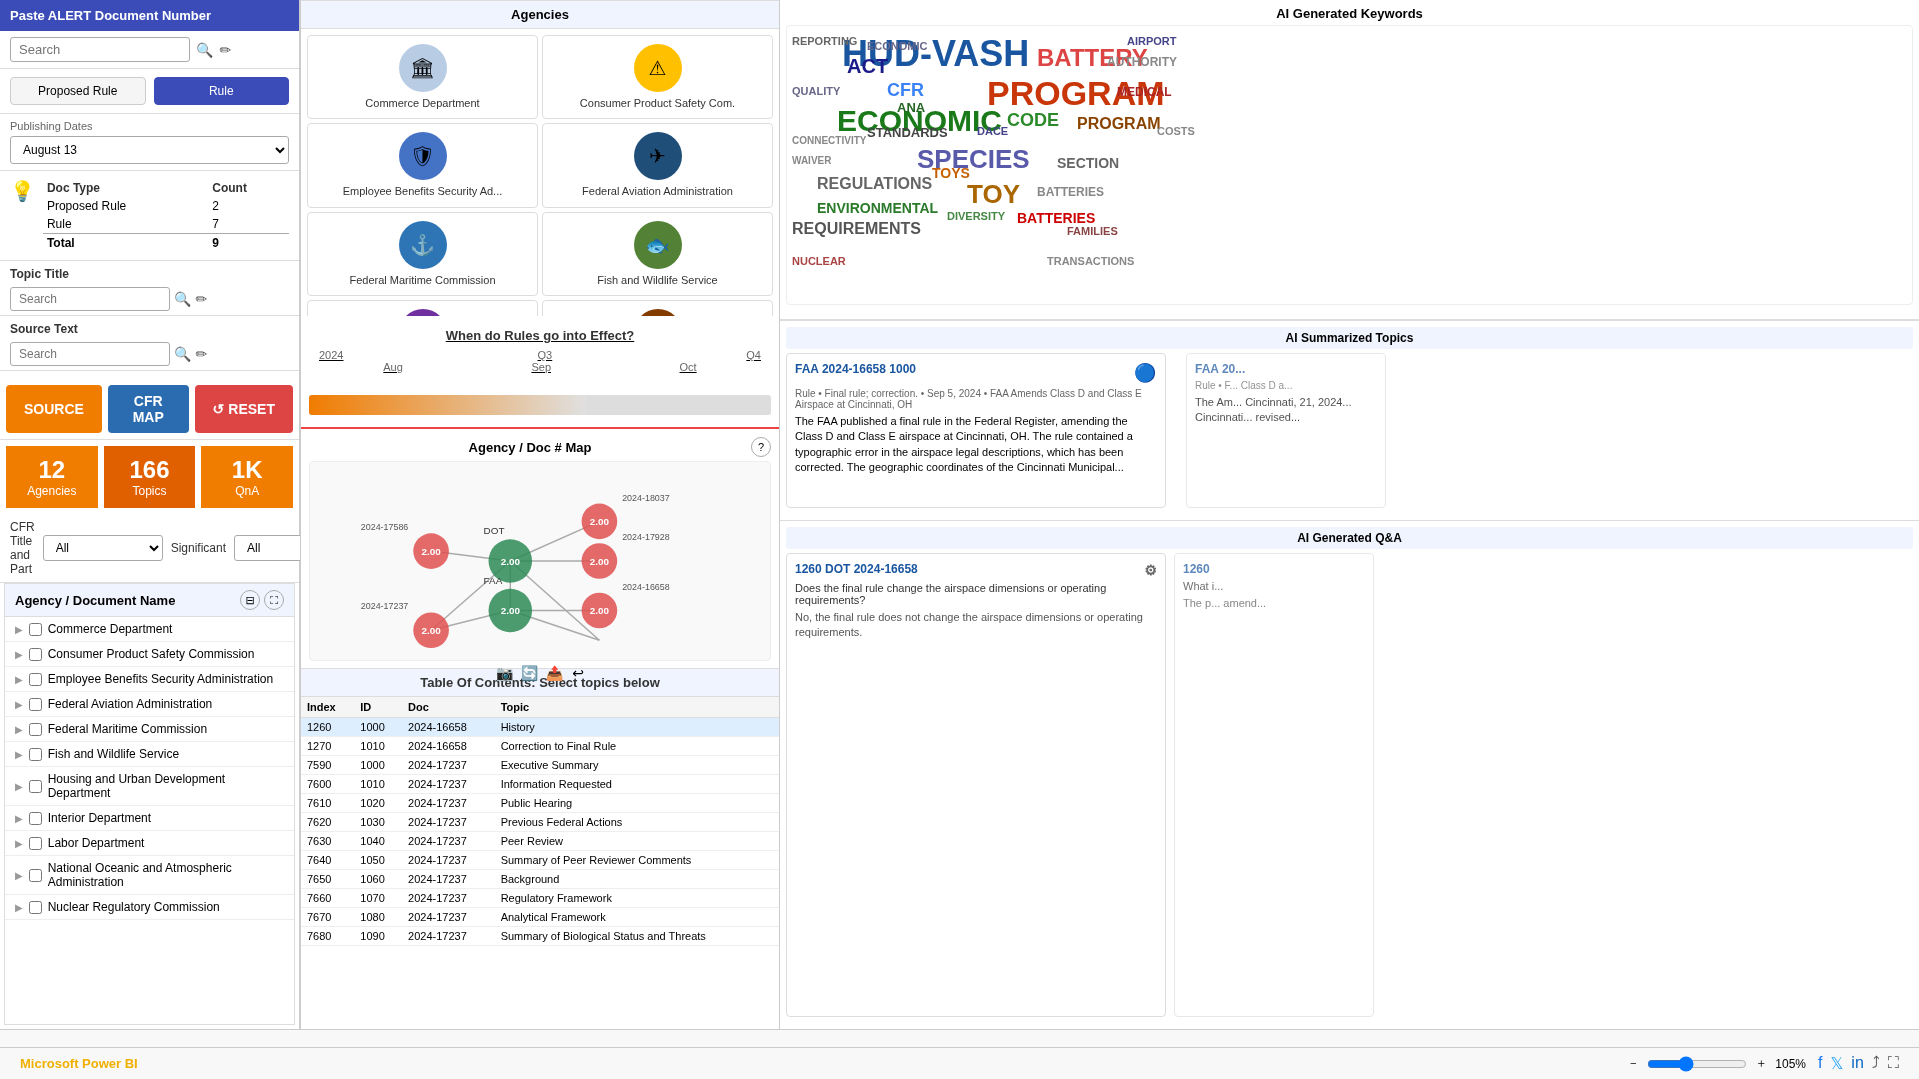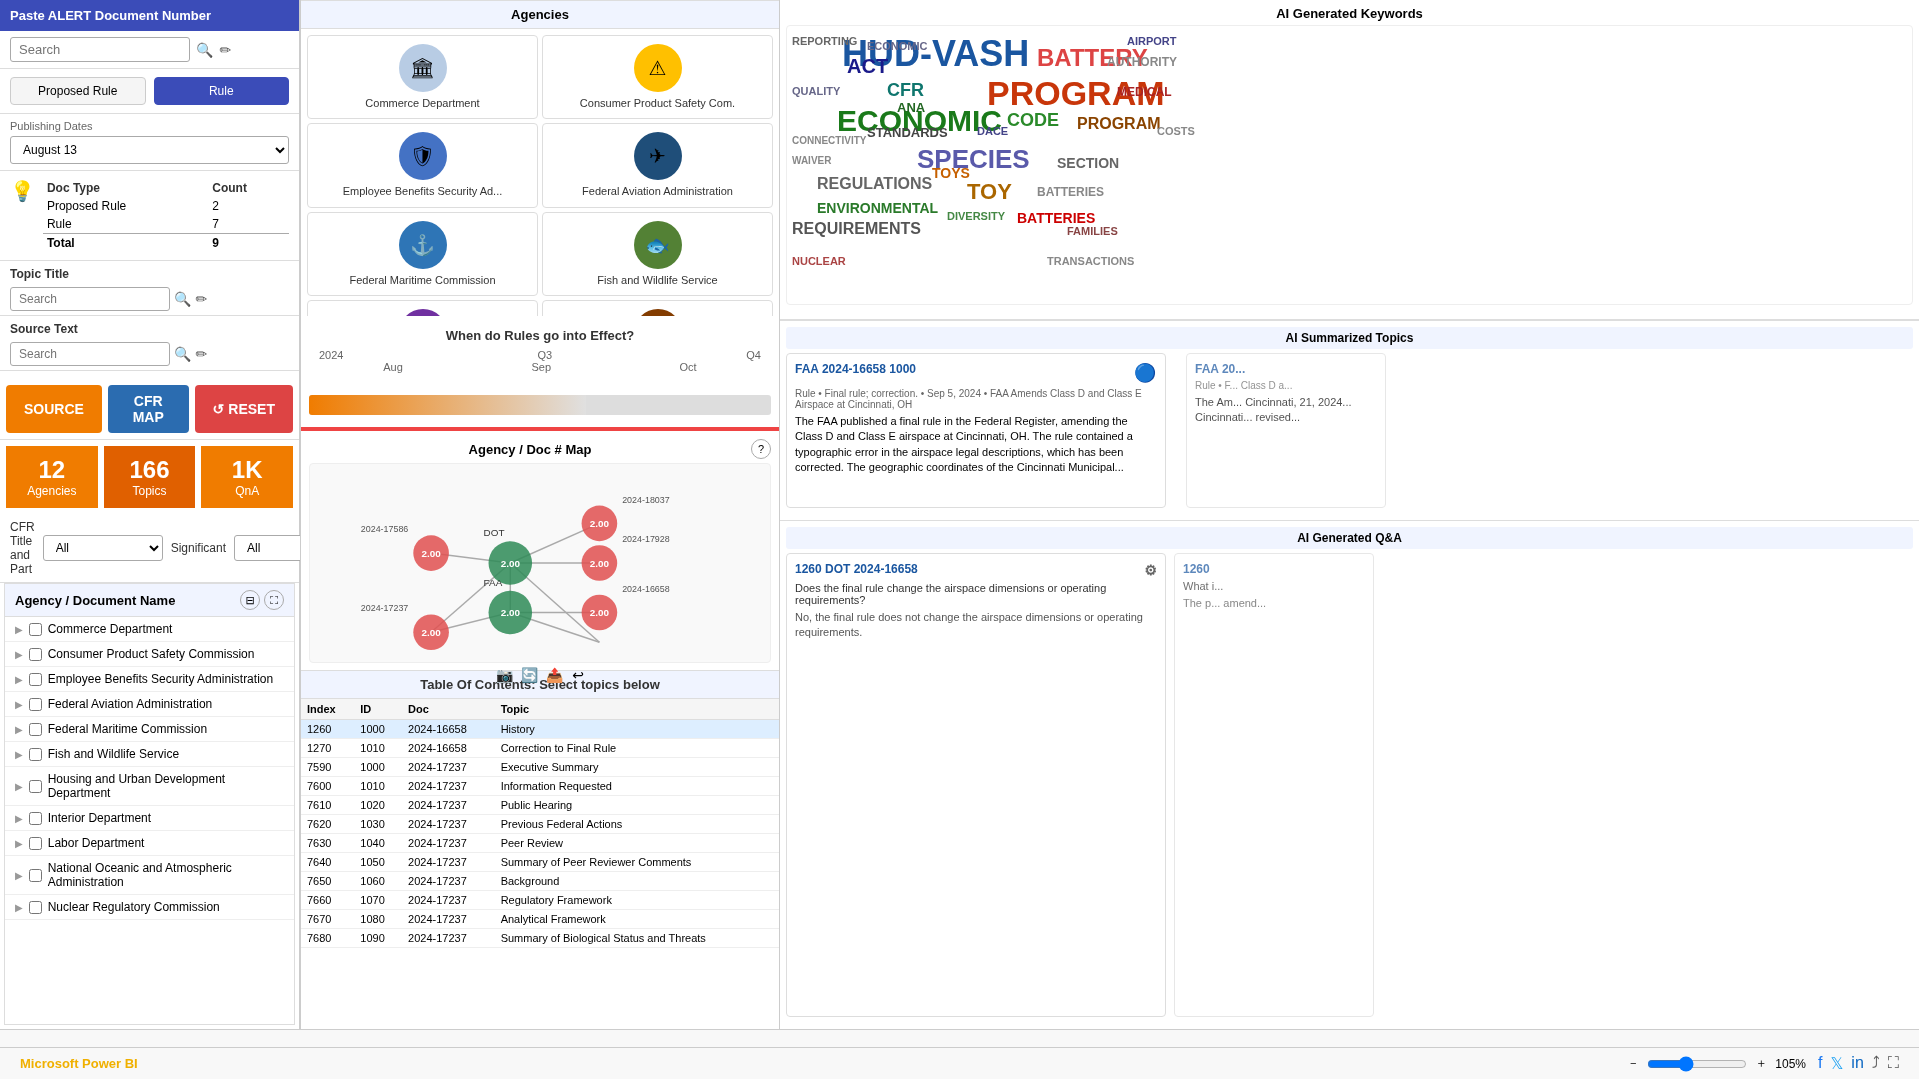--- a/index.html
+++ b/index.html
@@ -52,21 +52,21 @@
     .center-top { display: flex; align-items: center; gap: 8px; padding: 6px 10px; border-bottom: 1px solid #ddd; }
     .filter-label { font-size: 12px; color: #333; }
     .filter-dropdown { border: 1px solid #aaa; padding: 4px 8px; border-radius: 3px; font-size: 12px; background: white; cursor: pointer; min-width: 120px; }
     .sig-label { margin-left: auto; font-size: 12px; color: #333; }
     .agency-panel-header { display: flex; align-items: center; justify-content: space-between; padding: 6px 10px; background: #f0f4ff; border-bottom: 1px solid #ddd; font-weight: bold; font-size: 13px; }
 
     .agency-item { display: flex; align-items: center; gap: 6px; padding: 5px 10px; border-bottom: 1px solid #eee; font-size: 12px; cursor: pointer; }
     .agency-item input[type=checkbox] { cursor: pointer; }
 
     
-    .timeline-section { padding: 8px; border-bottom: 4px solid #ef4444; }
+    .timeline-section { padding: 8px; border-bottom: 2px solid #ef4444; text-decoration: underline; }
     .section-title { font-size: 13px; font-weight: bold; color: #333; text-align: center; margin-bottom: 6px; }
     .timeline-bar-container { height: 20px; background: #ddd; border-radius: 3px; overflow: hidden; position: relative; margin-bottom: 4px; }
     .timeline-bar { height: 100%; background: linear-gradient(to right, #f07c00, #e0e0e0); }
 
     
     .map-section { padding: 8px; border-bottom: 1px solid #ddd; position: relative; }
     .toc-title { font-size: 13px; font-weight: bold; color: #333; text-align: center; padding: 6px; background: #f0f4ff; border-bottom: 1px solid #ddd; }
     .toc-table { width: 100%; border-collapse: collapse; font-size: 11px; }
     .toc-table th { padding: 4px 6px; background: #f5f5f5; border-bottom: 1px solid #ddd; text-align: left; font-weight: 600; position: sticky; top: 0; }
     .toc-table td { padding: 3px 6px; border-bottom: 1px solid #eee; }
@@ -499,23 +499,23 @@
 
       <div class="keyword-cloud" style="flex:0 0 320px;">
         <div class="keyword-cloud-title">AI Generated Keywords</div>
         <div class="word-cloud" id="word-cloud-container" style="position:relative; height:280px; overflow:hidden; background:#fff; border:1px solid #eee; border-radius:4px;">
 
         <span class="word" style="position: absolute; left: 55px; top: 10px; font-size: 36px; color: rgb(26, 86, 160); font-weight: bold; cursor: pointer; white-space: nowrap; line-height: 1;">HUD-VASH</span>
             <span class="word" style="position: absolute; left: 200px; top: 50px; font-size: 34px; color: rgb(200, 54, 10); font-weight: bold; cursor: pointer; white-space: nowrap; line-height: 1;">PROGRAM</span>
             <span class="word" style="position: absolute; left: 50px; top: 80px; font-size: 30px; color: rgb(26, 122, 26); font-weight: bold; cursor: pointer; white-space: nowrap; line-height: 1;">ECONOMIC</span>
             <span class="word" style="position: absolute; left: 130px; top: 120px; font-size: 26px; color: rgb(90, 90, 170); font-weight: bold; cursor: pointer; white-space: nowrap; line-height: 1;">SPECIES</span>
             <span class="word" style="position: absolute; left: 250px; top: 20px; font-size: 24px; color: rgb(221, 68, 68); font-weight: bold; cursor: pointer; white-space: nowrap; line-height: 1;">BATTERY</span>
-            <span class="word" style="position: absolute; left: 180px; top: 155px; font-size: 22px; color: rgb(170, 102, 0); font-weight: bold; cursor: pointer; white-space: nowrap; line-height: 1;">TOY</span>
+            <span class="word" style="position: absolute; left: 180px; top: 155px; font-size: 26px; color: rgb(170, 102, 0); font-weight: bold; cursor: pointer; white-space: nowrap; line-height: 1;">TOY</span>
             <span class="word" style="position: absolute; left: 30px; top: 150px; font-size: 16px; color: rgb(102, 102, 102); font-weight: bold; cursor: pointer; white-space: nowrap; line-height: 1;">REGULATIONS</span>
-            <span class="word" style="position: absolute; left: 100px; top: 55px; font-size: 18px; color: #0f766e; font-weight: bold; cursor: pointer; white-space: nowrap; line-height: 1;">CFR</span>
+            <span class="word" style="position: absolute; left: 100px; top: 55px; font-size: 18px; color: #3b82f6; font-weight: bold; cursor: pointer; white-space: nowrap; line-height: 1;">CFR</span>
             <span class="word" style="position: absolute; left: 60px; top: 30px; font-size: 20px; color: rgb(26, 26, 138); font-weight: bold; cursor: pointer; white-space: nowrap; line-height: 1;">ACT</span>
             <span class="word" style="position: absolute; left: 290px; top: 90px; font-size: 16px; color: rgb(138, 68, 0); font-weight: bold; cursor: pointer; white-space: nowrap; line-height: 1;">PROGRAM</span>
             <span class="word" style="position: absolute; left: 220px; top: 85px; font-size: 18px; color: rgb(42, 138, 42); font-weight: bold; cursor: pointer; white-space: nowrap; line-height: 1;">CODE</span>
             <span class="word" style="position: absolute; left: 5px; top: 195px; font-size: 16px; color: rgb(85, 85, 85); font-weight: bold; cursor: pointer; white-space: nowrap; line-height: 1;">REQUIREMENTS</span>
             <span class="word" style="position: absolute; left: 30px; top: 175px; font-size: 14px; color: rgb(42, 122, 42); font-weight: bold; cursor: pointer; white-space: nowrap; line-height: 1;">ENVIRONMENTAL</span>
             <span class="word" style="position: absolute; left: 270px; top: 130px; font-size: 14px; color: rgb(102, 102, 102); font-weight: bold; cursor: pointer; white-space: nowrap; line-height: 1;">SECTION</span>
             <span class="word" style="position: absolute; left: 80px; top: 100px; font-size: 13px; color: rgb(68, 68, 68); font-weight: bold; cursor: pointer; white-space: nowrap; line-height: 1;">STANDARDS</span>
             <span class="word" style="position: absolute; left: 250px; top: 160px; font-size: 12px; color: rgb(136, 136, 136); font-weight: bold; cursor: pointer; white-space: nowrap; line-height: 1;">BATTERIES</span>
             <span class="word" style="position: absolute; left: 330px; top: 60px; font-size: 12px; color: rgb(170, 34, 34); font-weight: bold; cursor: pointer; white-space: nowrap; line-height: 1;">MEDICAL</span>
             <span class="word" style="position: absolute; left: 320px; top: 30px; font-size: 12px; color: rgb(136, 136, 136); font-weight: bold; cursor: pointer; white-space: nowrap; line-height: 1;">AUTHORITY</span>

